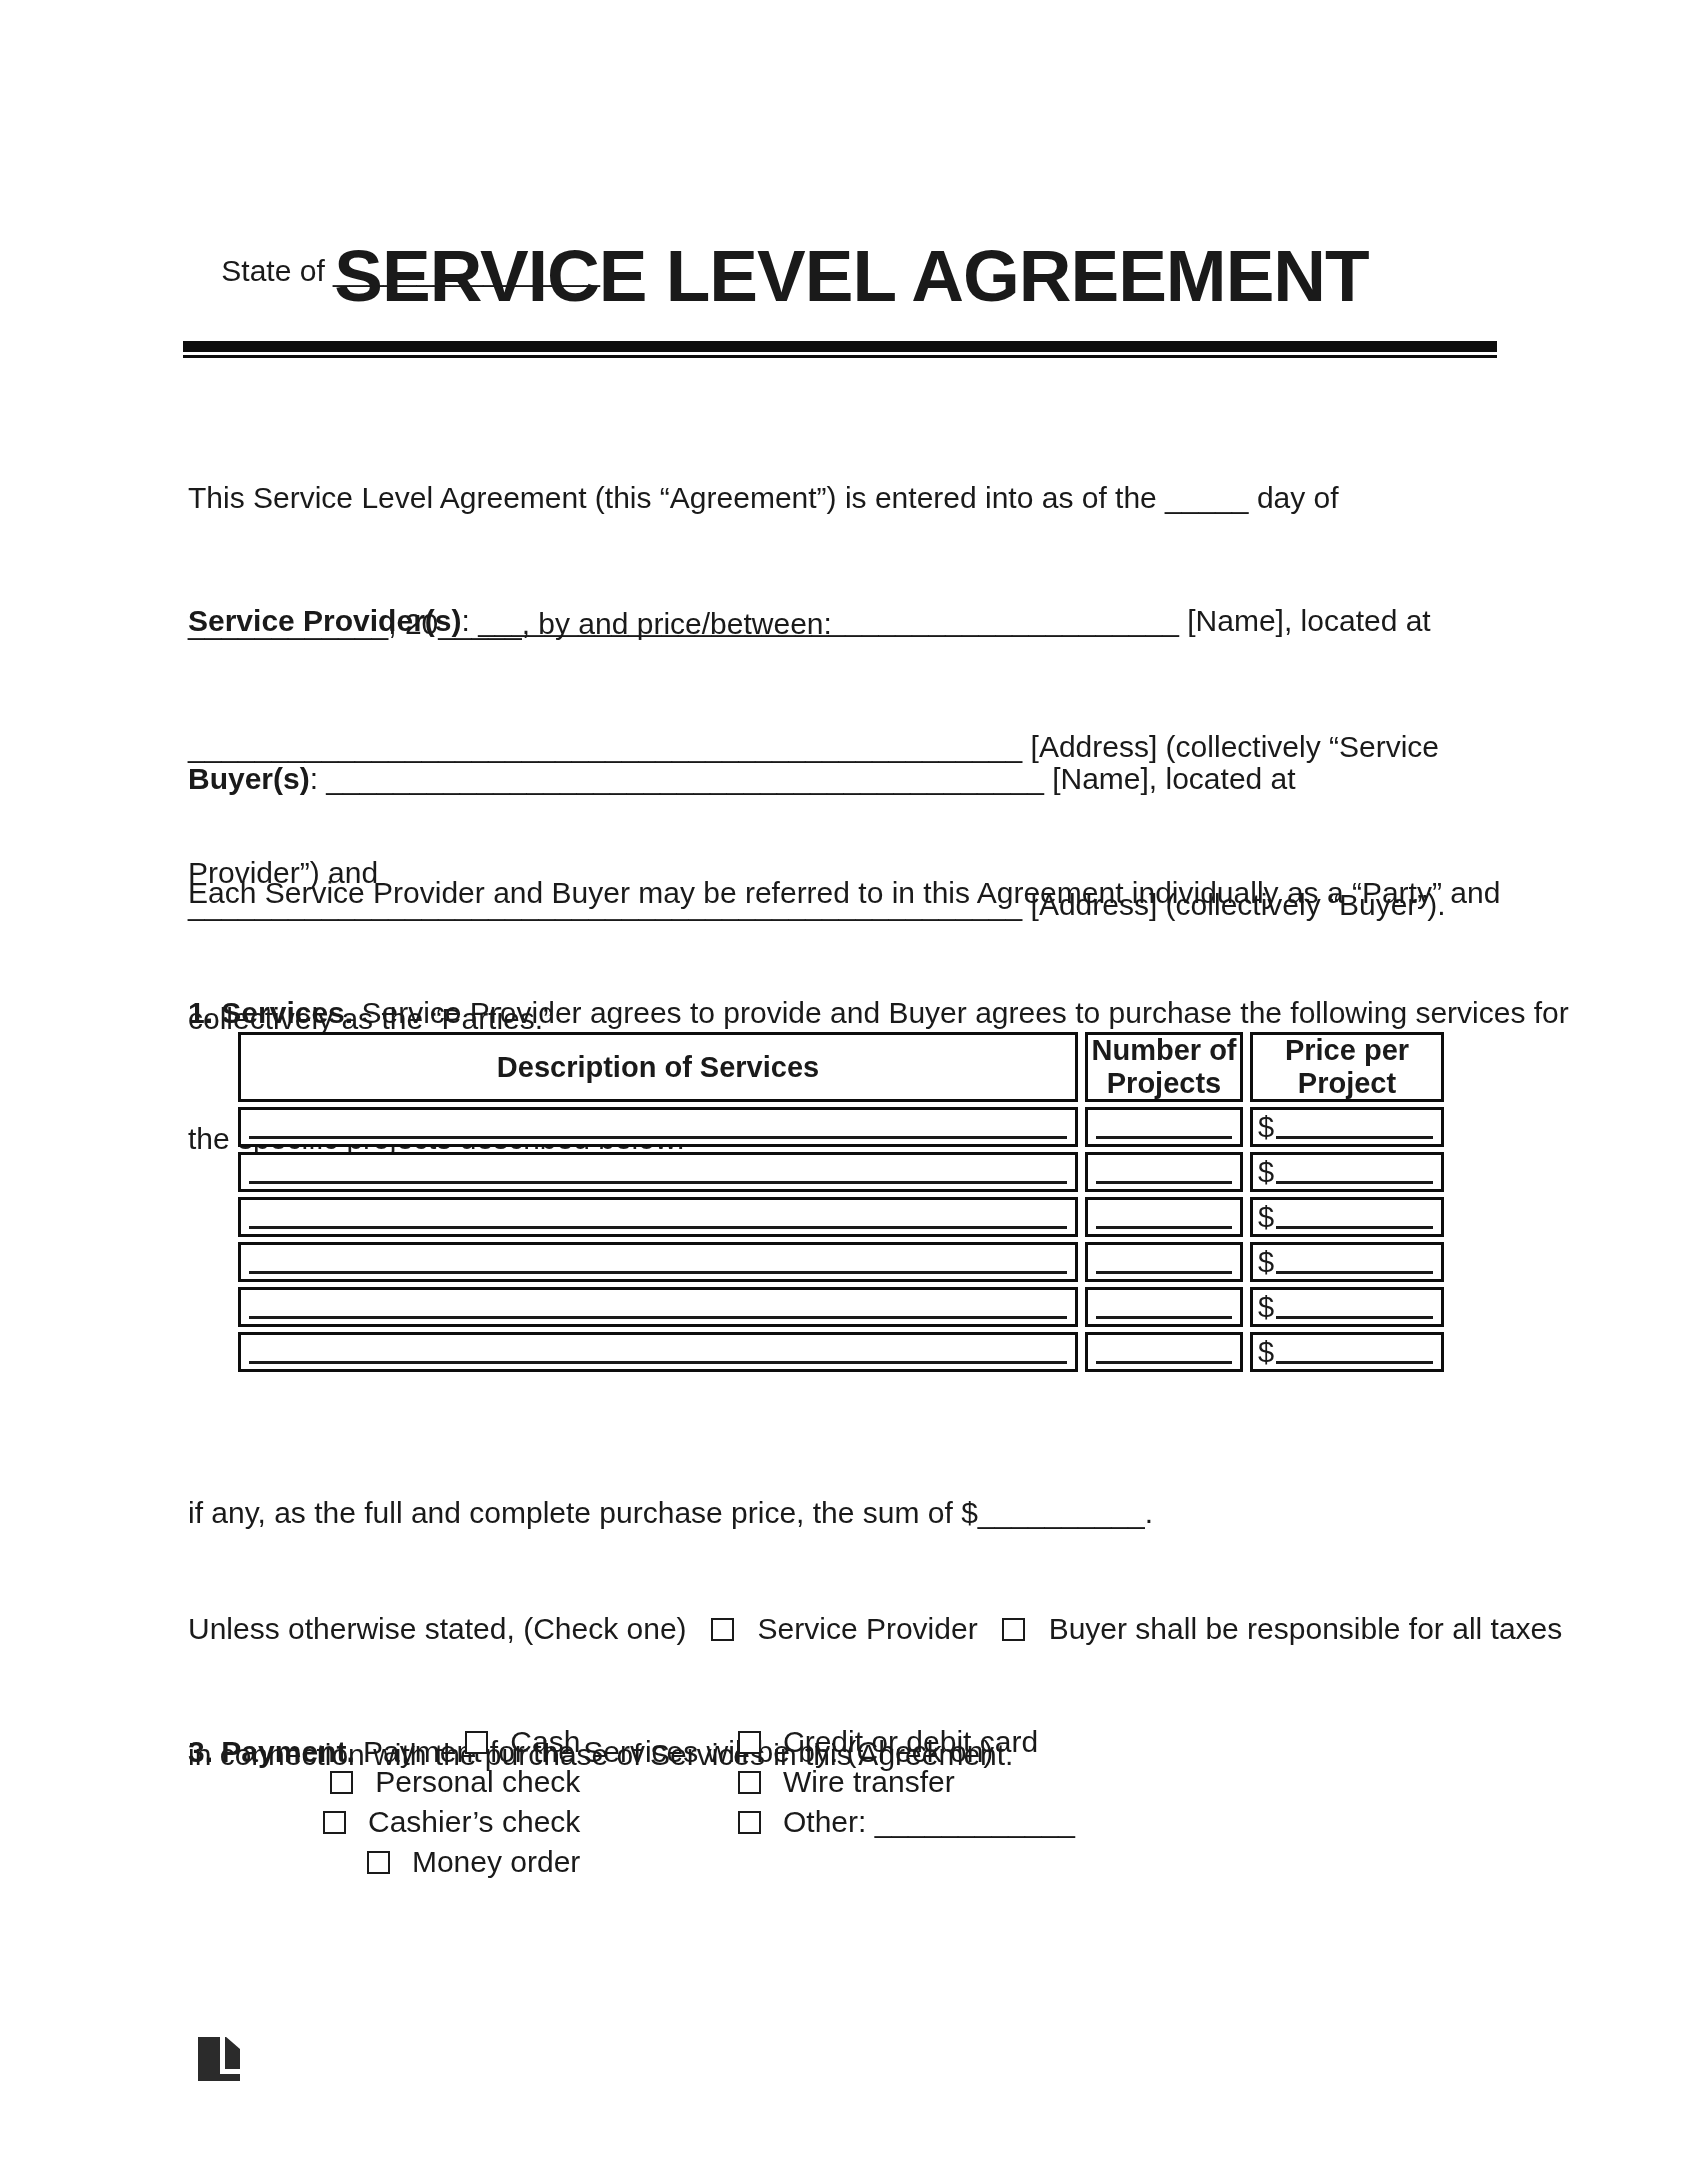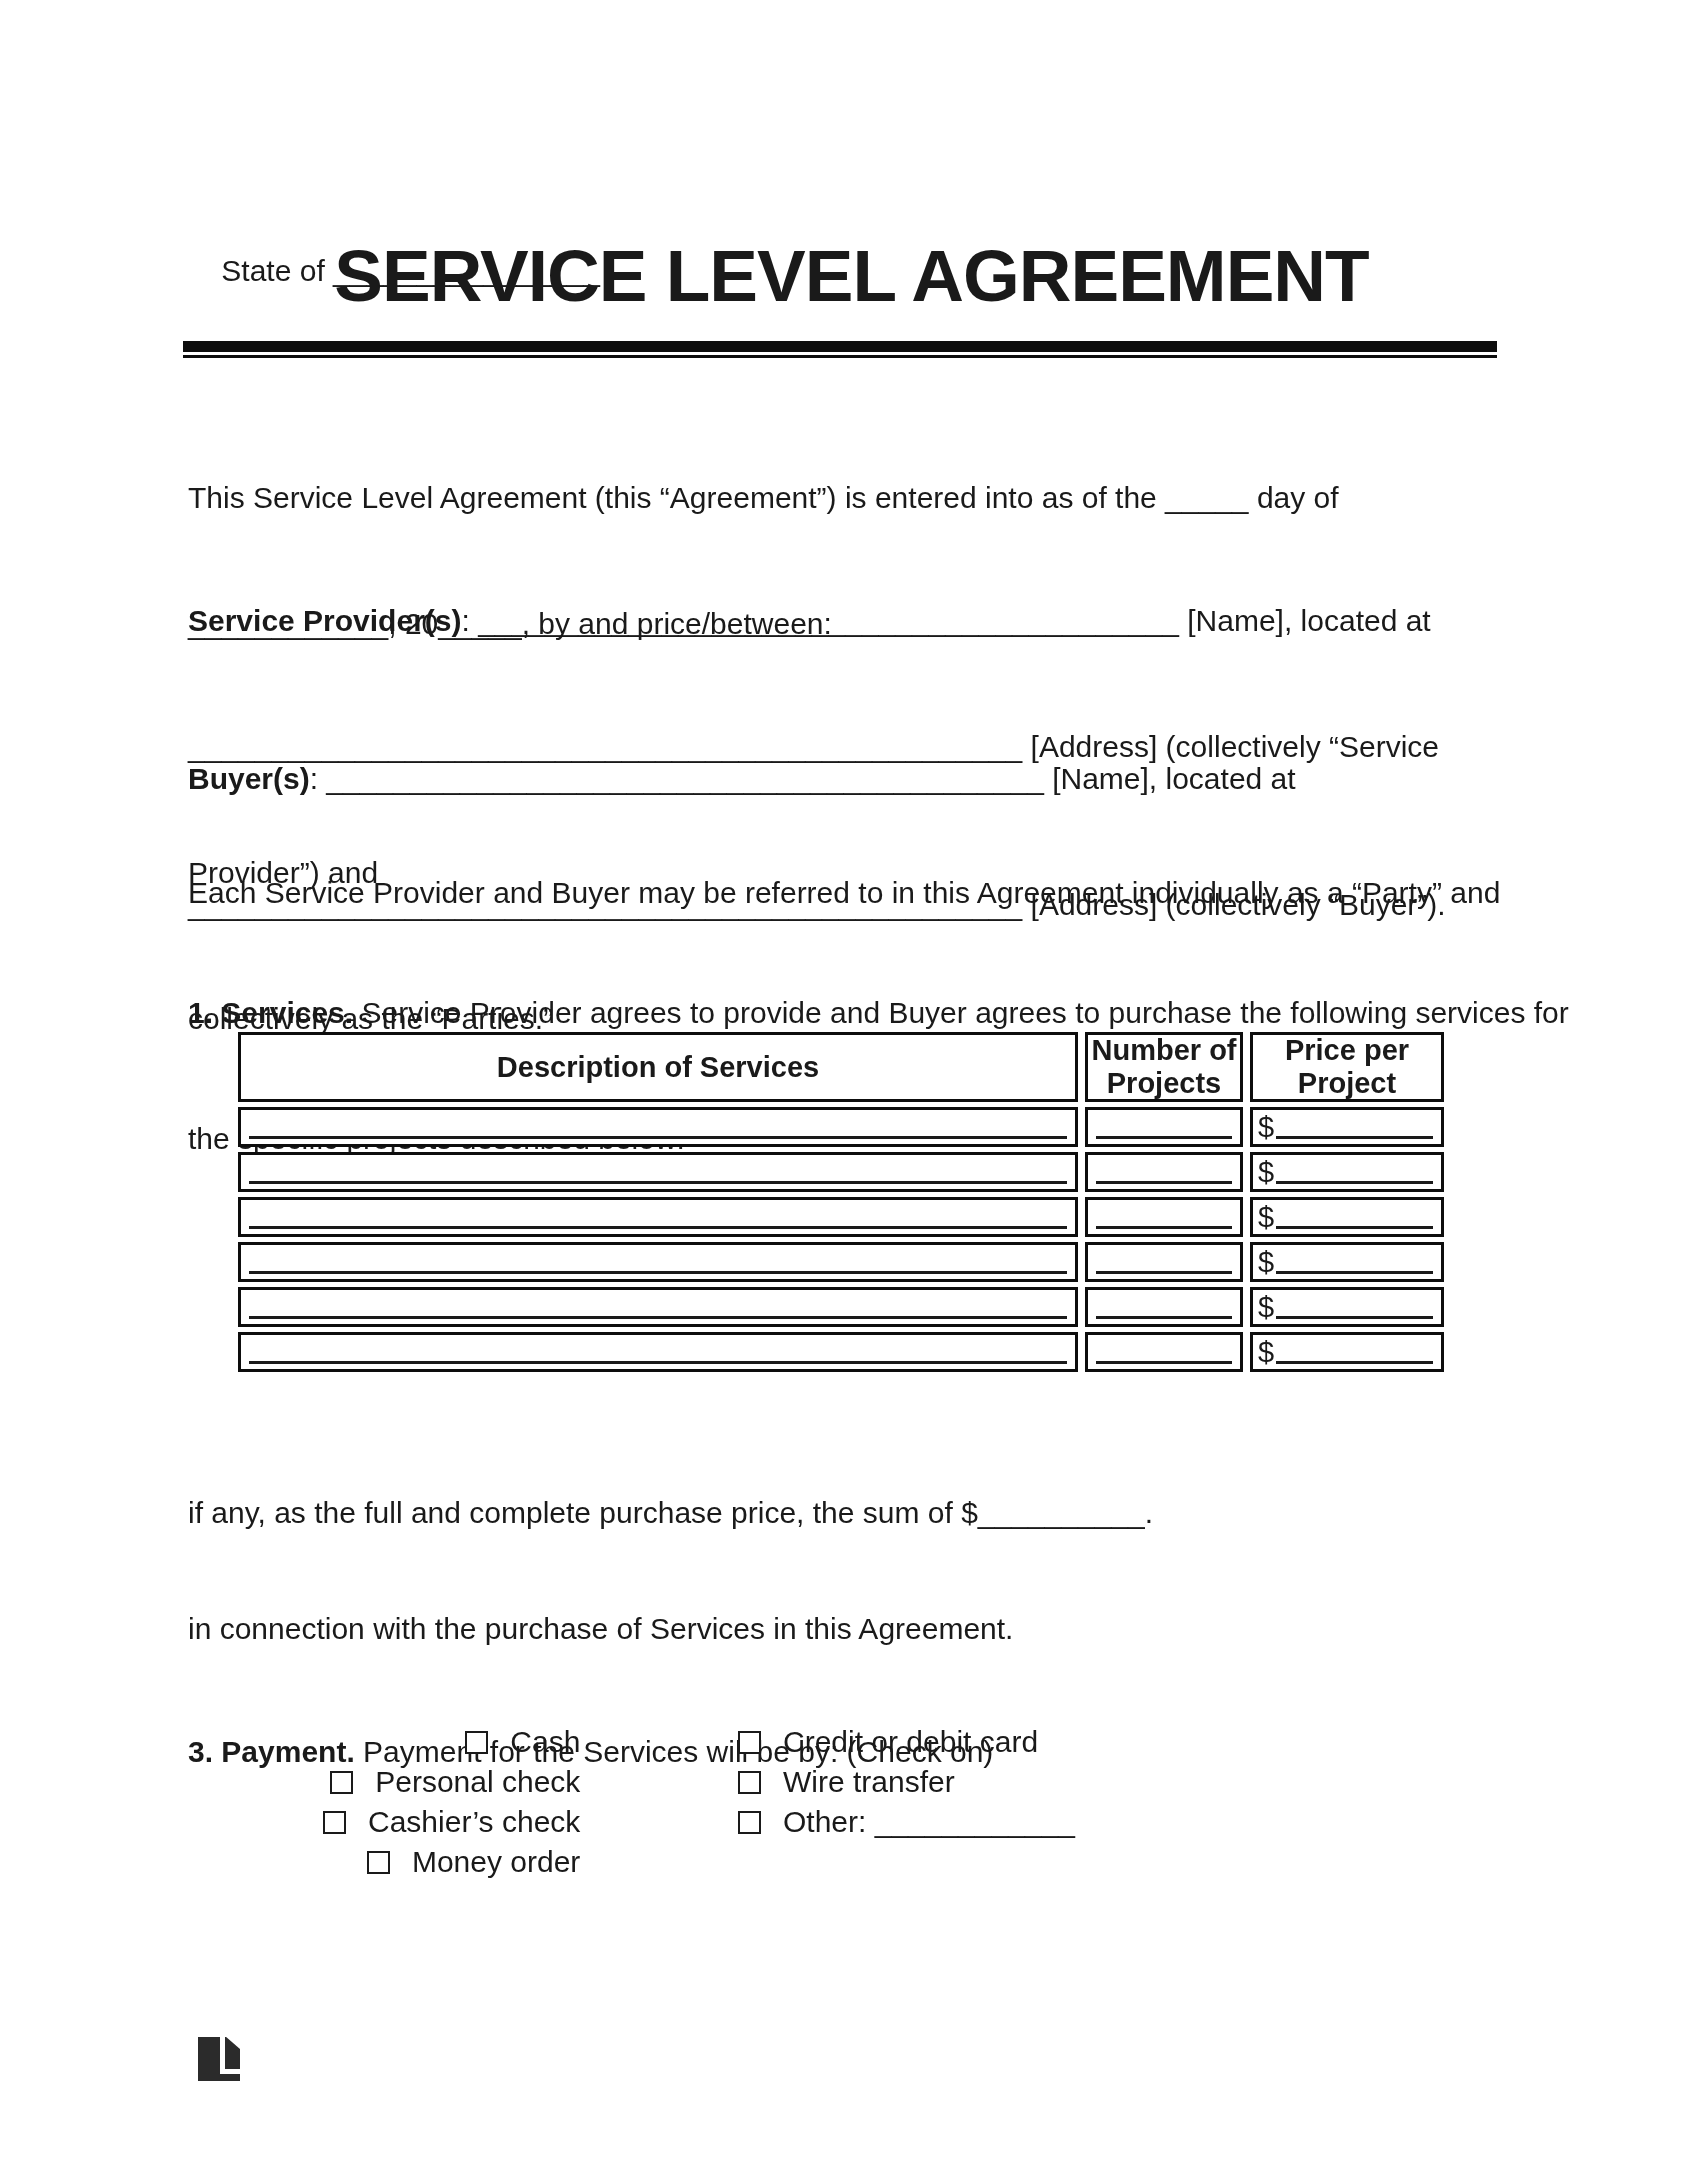--- a/index.html
+++ b/index.html
@@ -201,20 +201,21 @@
         <span class="dollar">$</span>
         <div class="blank-line price-line"></div>
       </div>
   </div>
 
   <div class="abs body-text" style="top:1408px;">
     <div class="line">if any, as the full and complete purchase price, the sum of $__________.</div>
   </div>
 
   <div class="abs body-text" style="top:1524px;">
+    <div class="line"><span>Unless otherwise stated, (Check one)</span><span class="cbox inline"></span><span>Service Provider</span><span class="cbox inline"></span><span>Buyer shall be responsible for all taxes</span></div>
     <div class="line">in connection with the purchase of Services in this Agreement.</div>
   </div>
 
   <div class="abs body-text" style="top:1647px;">
     <div class="line"><b>3. Payment.</b><span> Payment for the Services will be by: (Check on)</span></div>
   </div>
 
   <div class="abs pay-col" style="left:323px; top:1722px;align-items:flex-end;">
     <div class="pay-row"><span class="cbox"></span><span>Cash</span></div>
     <div class="pay-row"><span class="cbox"></span><span>Personal check</span></div>

